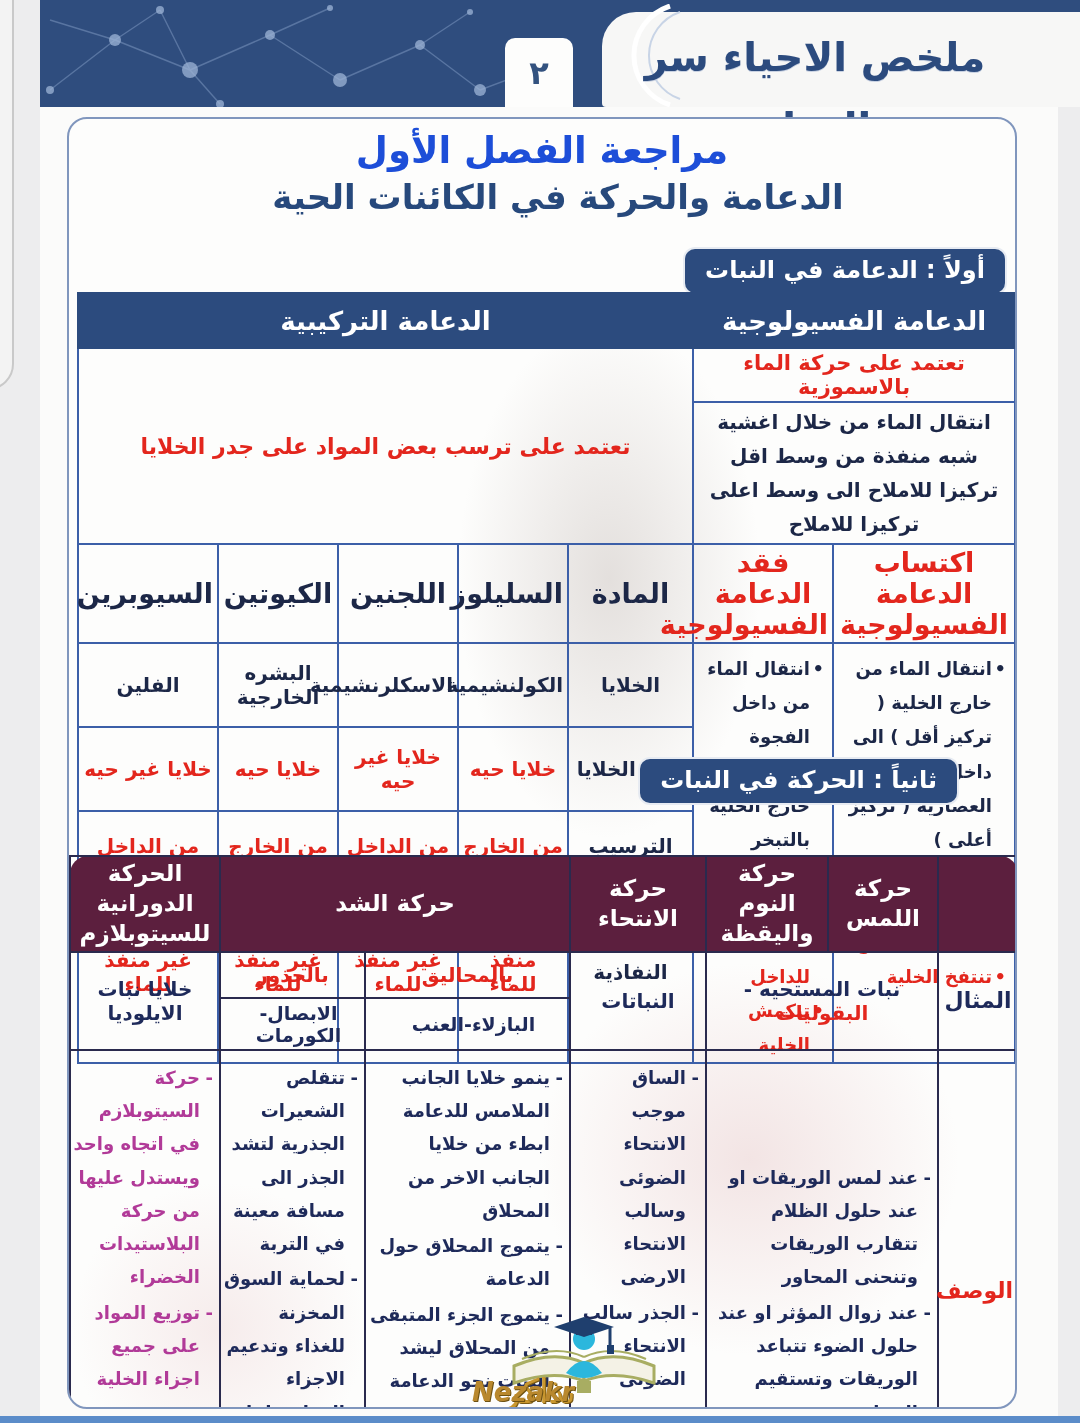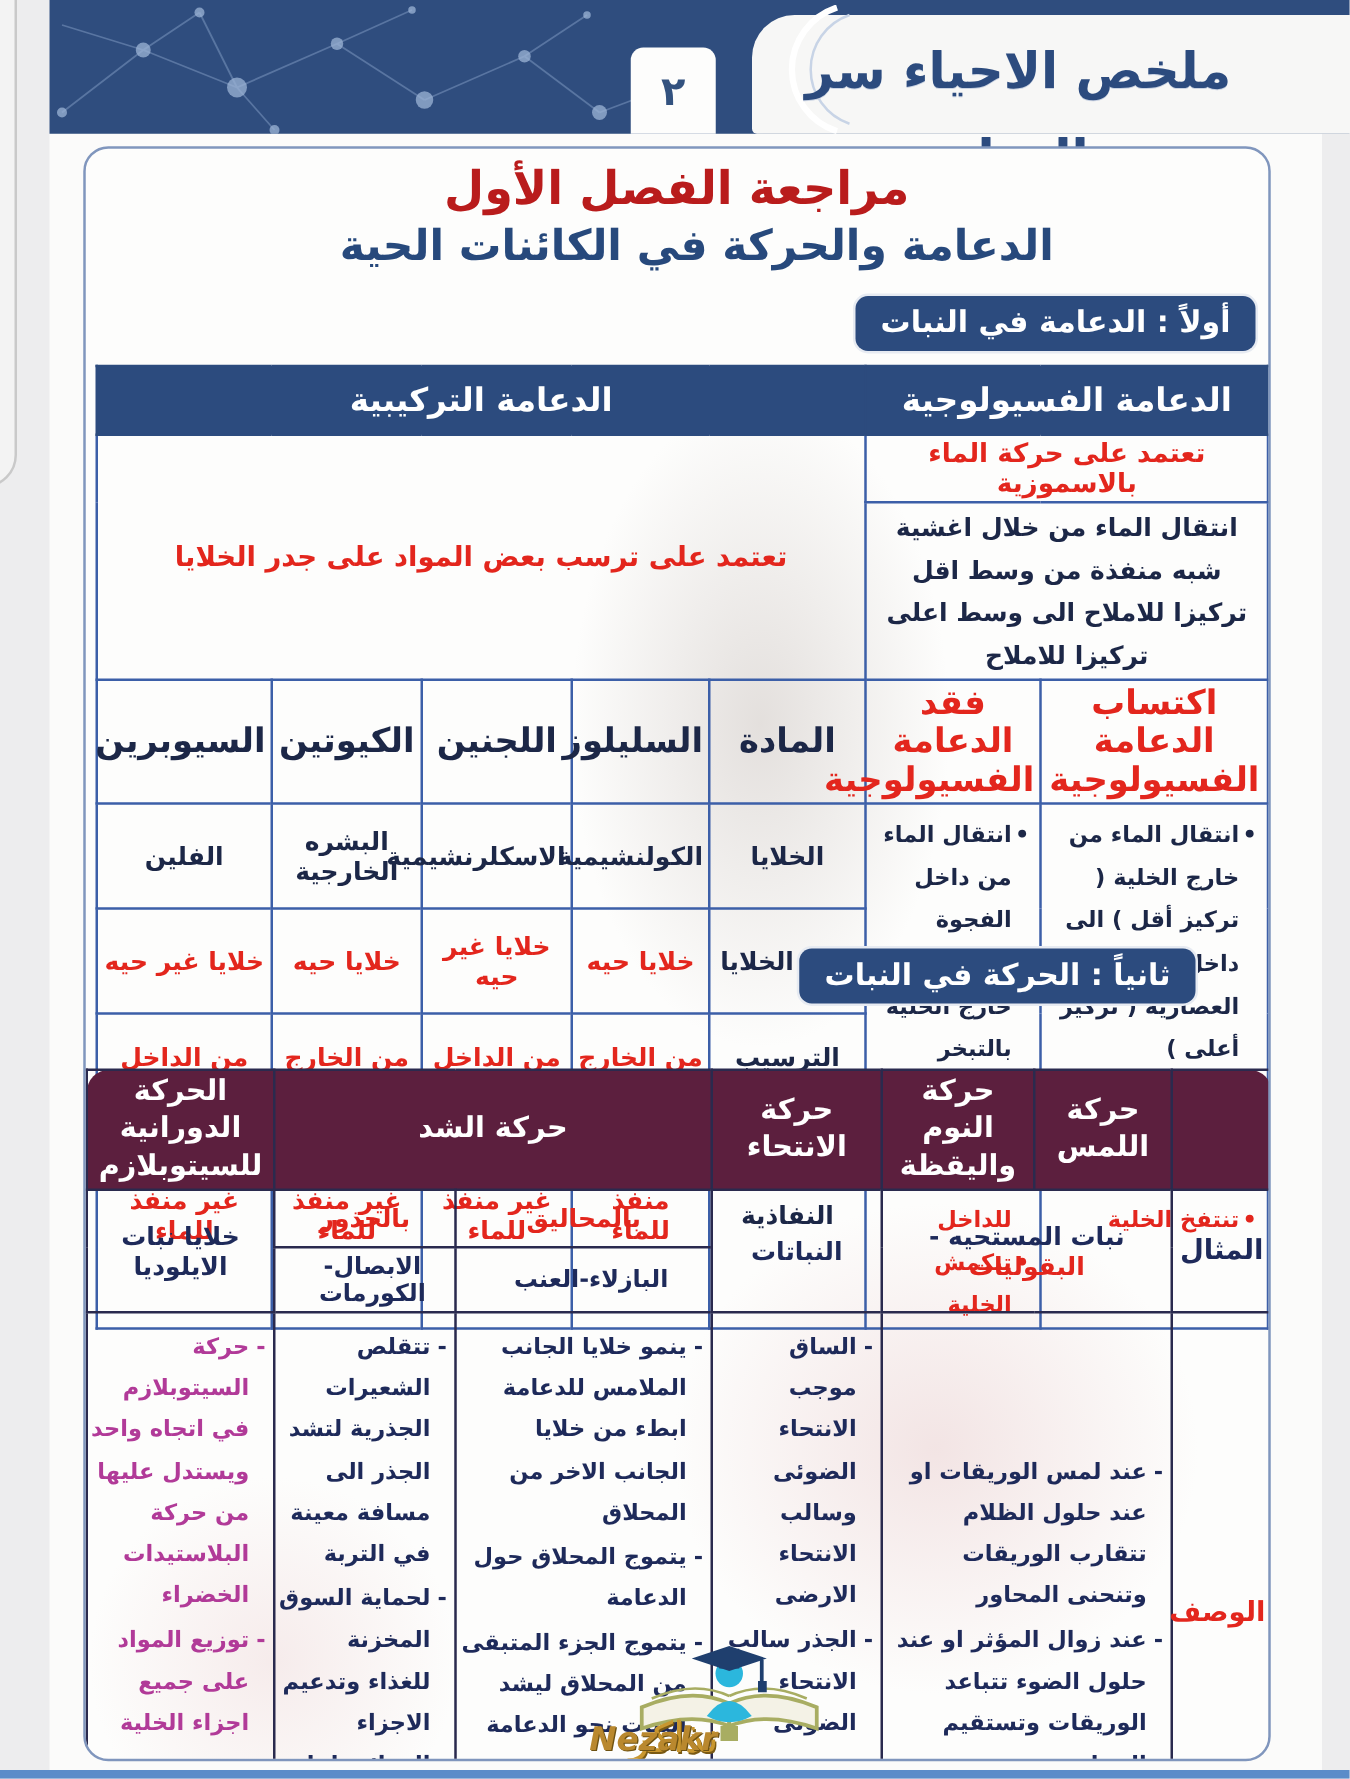--- a/index.html
+++ b/index.html
@@ -29,27 +29,27 @@
   .card { position:absolute; left:67px; top:117px; width:950px; height:1292px;
           border:2px solid #8096bd; border-radius:20px; background:#fdfdfc; overflow:hidden; }
   .blob1 { position:absolute; left:330px; top:100px; width:420px; height:720px;
            background:radial-gradient(closest-side,#ddd8d5 0%, rgba(221,214,211,0) 72%); opacity:.8; }
   .blob2 { position:absolute; left:380px; top:760px; width:600px; height:560px;
            background:radial-gradient(closest-side,#f0dede 0%, rgba(240,222,222,0) 70%); opacity:.8; }
   .blob3 { position:absolute; left:-60px; top:1000px; width:420px; height:420px;
            background:radial-gradient(closest-side,#f3e4e4 0%, rgba(243,228,228,0) 70%); opacity:.7; }
 
   .review-title { position:absolute; left:0; top:10px; width:100%; text-align:center;
-                  color:#b91c1c; font-size:37px; font-weight:bold; }
+                  color:#1d4ed8; font-size:37px; font-weight:bold; }
   .review-subtitle { position:absolute; left:0; top:58px; width:100%; text-align:center;
                      color:#27497c; font-size:34px; font-weight:bold;padding-left:32px; }
 
   .badge { position:absolute; background:#2c4b7e; color:#fff; font-weight:bold; font-size:24px;
            border-radius:10px; padding:7px 20px 9px 20px; box-shadow:0 0 0 2px #e7ebf2; }
-  .badge-1 { top:118px; right:10px; }
+  .badge-1 { top:130px; right:10px; }
   .badge-2 { top:640px; right:58px; }
 
   
   table { border-collapse:collapse; table-layout:fixed; position:absolute; direction:rtl; }
   td, th { border:2px solid #3c5fa8; text-align:center; vertical-align:middle; font-weight:bold;
            color:#1c2747; background:transparent; padding:2px 4px; }
 
   
   .t1 { left:8px; top:173px; width:937px; }
   .t1 th { background:#2c4b7e; color:#fff; font-size:26px; height:55px; border-color:#2c4b7e; }

